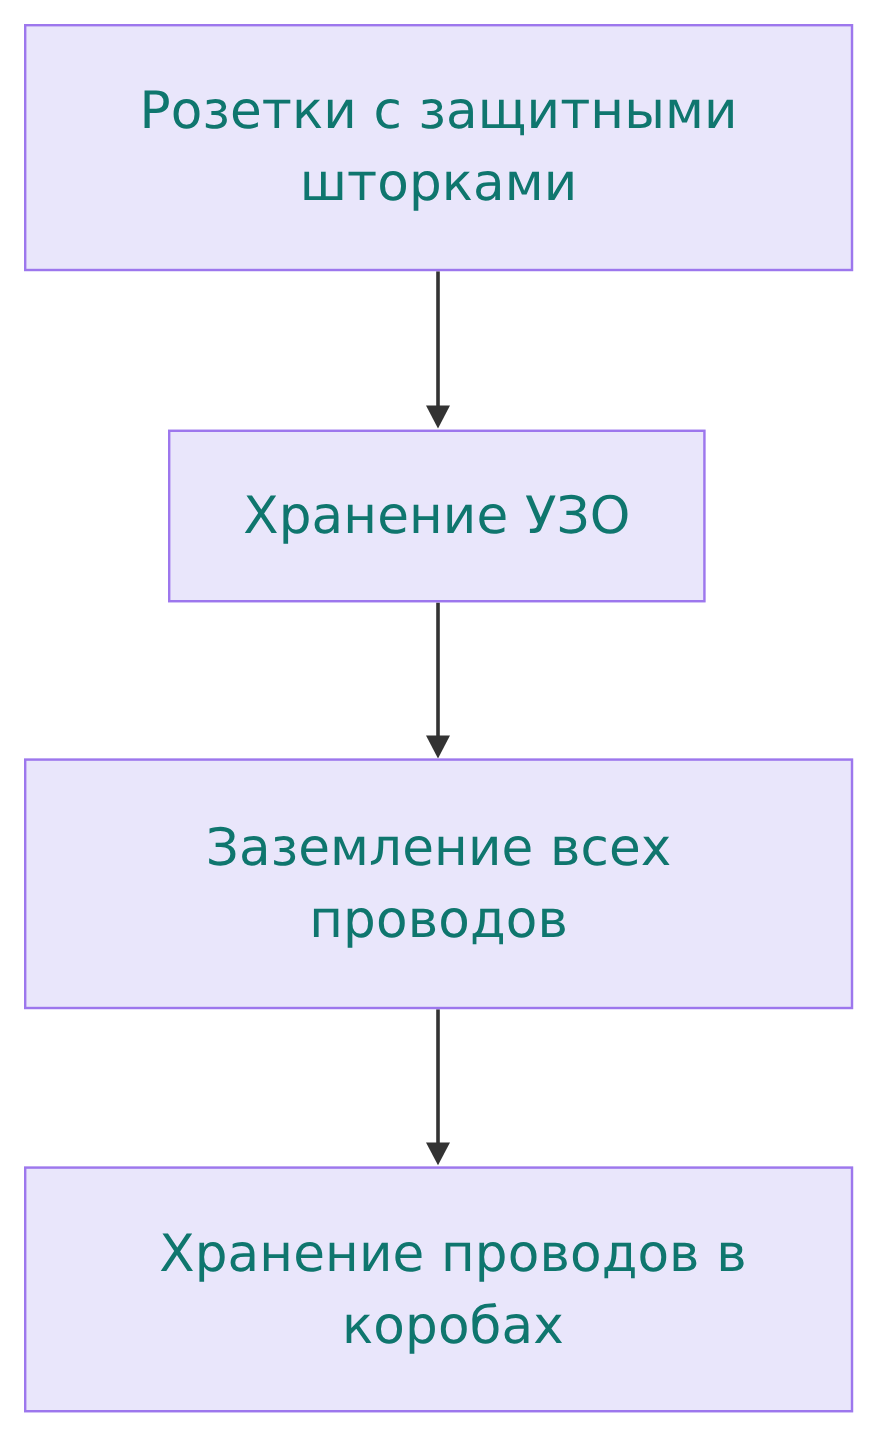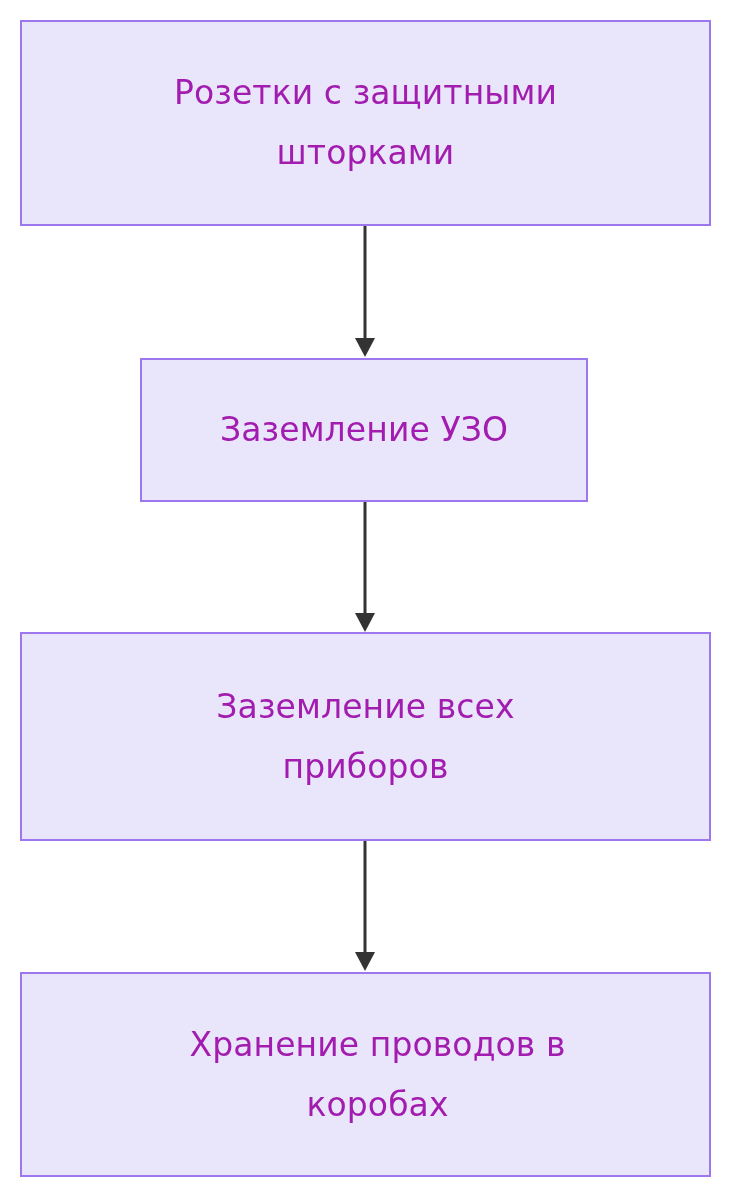--- a/index.html
+++ b/index.html
@@ -23,22 +23,22 @@
     position: absolute;
     box-sizing: border-box;
     background: #e9e6fb;
     border: 2.5px solid #9d77ed;
     display: flex;
     align-items: center;
     justify-content: center;
     text-align: center;
   }
   .node-label {
-    color: #a21caf;
-    font-size: 33px;
+    color: #0f766e;
+    font-size: 43px;
     line-height: 60px;
     font-weight: 400;
     letter-spacing: 0.1px;
     white-space: pre-line;
     padding: 0 26px;
   }
   .node-1 { left: 20px;  top: 20px;   width: 691px; height: 206px; }
   .node-2 { left: 140px; top: 358px;  width: 448px; height: 144px; }
   .node-3 { left: 20px;  top: 632px;  width: 691px; height: 209px; }
   .node-4 { left: 20px;  top: 972px;  width: 691px; height: 205px; padding-left: 24px; }
@@ -83,26 +83,26 @@
       <polygon class="edge-head" points="355,952 375,952 365,971"></polygon>
     </g>
   </svg>
 
   <div class="node node-1">
     <span class="node-label">Розетки с защитными
 шторками</span>
   </div>
 
   <div class="node node-2">
-    <span class="node-label">Заземление УЗО</span>
+    <span class="node-label">Хранение УЗО</span>
   </div>
 
   <div class="node node-3">
     <span class="node-label">Заземление всех
-приборов</span>
+проводов</span>
   </div>
 
   <div class="node node-4">
     <span class="node-label">Хранение проводов в
 коробах</span>
   </div>
 
 </div>
 
 </body></html>

